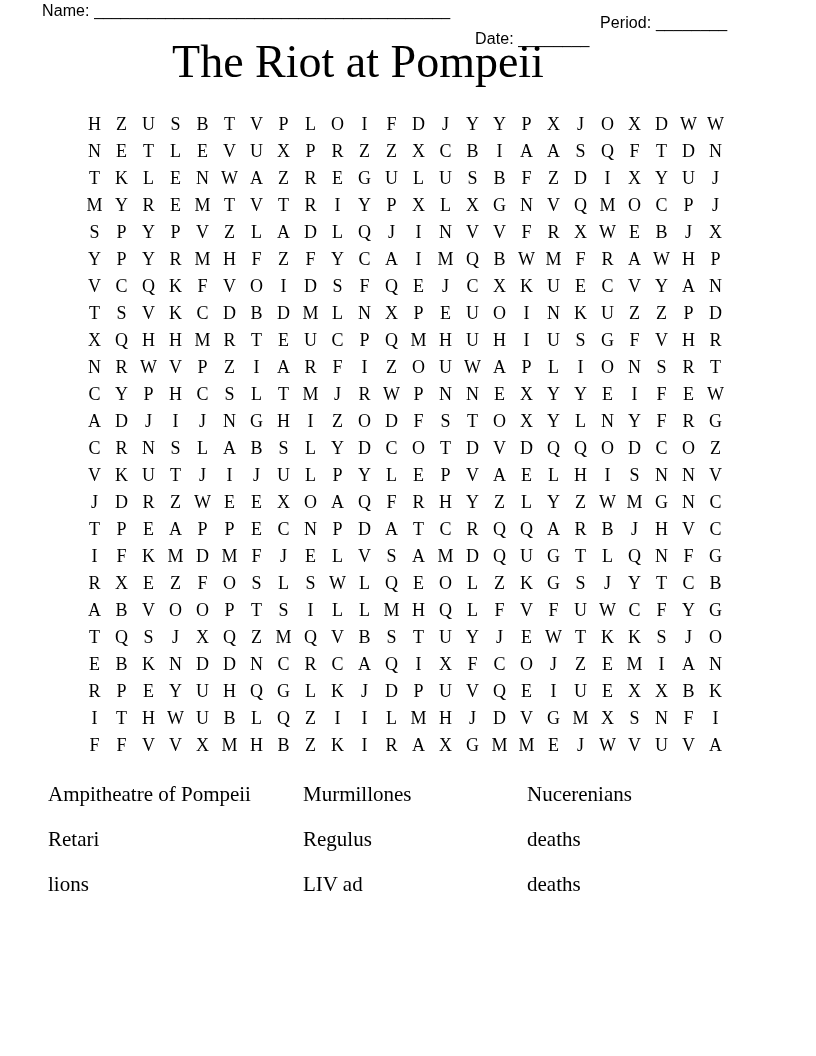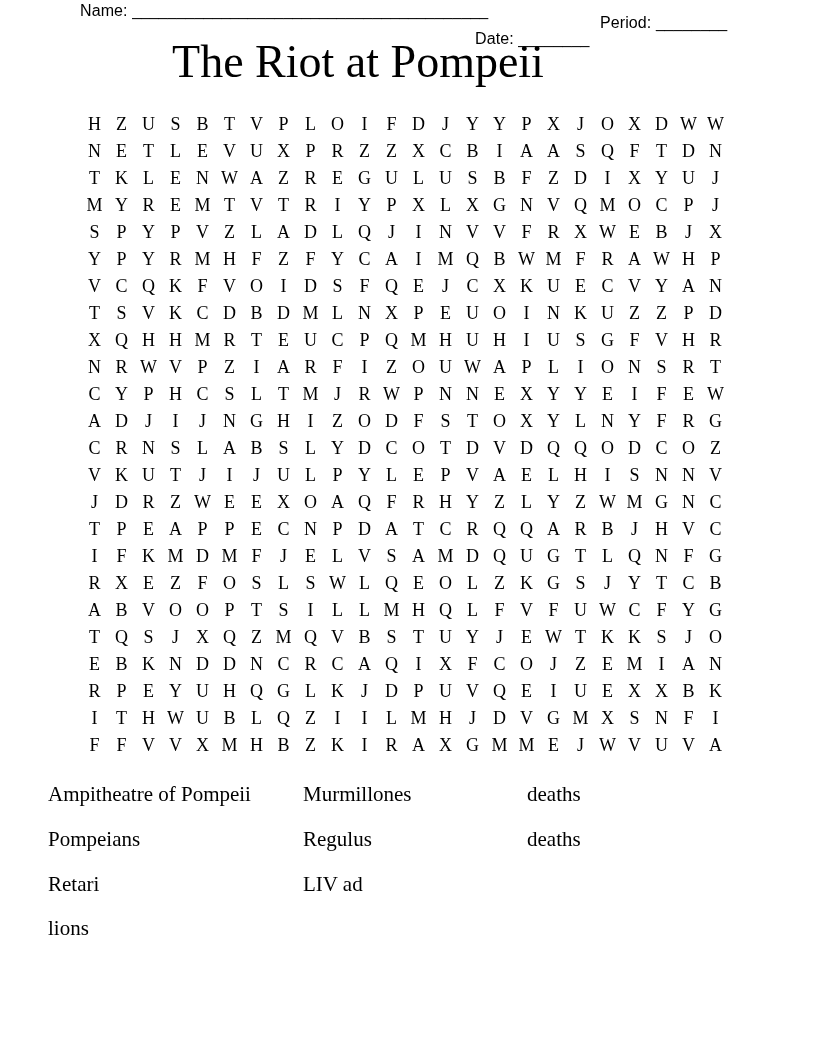--- a/index.html
+++ b/index.html
@@ -17,21 +17,21 @@
   }
   
   .hdr-field {
     position: absolute;
     top: 2px;
     font-family: "Liberation Sans", sans-serif;
     font-size: 16px;
     white-space: nowrap;
     letter-spacing: 0.1px;
   }
-  .hdr-name   { left: 42px; margin-left: 38px;  }
+  .hdr-name   { left: 42px;  }
   .hdr-date   { left: 475px; margin-top: 28px; }
   .hdr-period { left: 600px; margin-top: 12px; }
   .blank-line { letter-spacing: 0; }
 
   
   .title {
     position: absolute;
     top: 34px;
     left: 0;
     width: 716px;
@@ -672,26 +672,26 @@
     <span class="cell">W</span>
     <span class="cell">V</span>
     <span class="cell">U</span>
     <span class="cell">V</span>
     <span class="cell">A</span>
   </div>
 
 <div class="words">
   <div class="word-col word-col-1">
     <div class="word-item">Ampitheatre of Pompeii</div>
-    <div class="word-item">Pompeians</div>
     <div class="word-item">Retari</div>
     <div class="word-item">lions</div>
   </div>
   <div class="word-col word-col-2">
     <div class="word-item">Murmillones</div>
     <div class="word-item">Regulus</div>
     <div class="word-item">LIV ad</div>
   </div>
   <div class="word-col word-col-3">
+    <div class="word-item">Nucerenians</div>
     <div class="word-item">deaths</div>
     <div class="word-item">deaths</div>
   </div>
 </div>
 
 </body></html>

